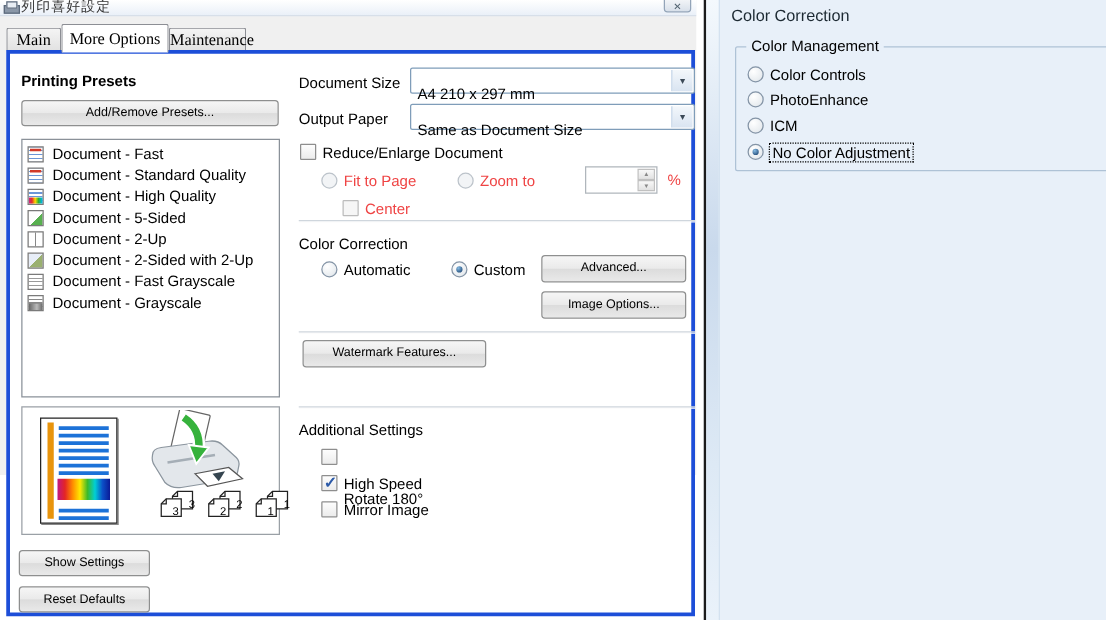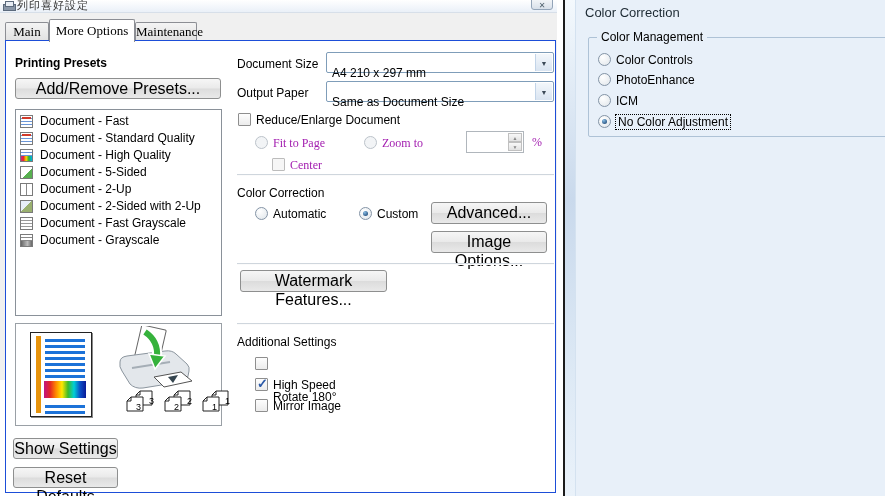--- a/index.html
+++ b/index.html
@@ -12,27 +12,27 @@
   .win-ico { position:absolute; left:3px; top:1px; width:11px; height:10px; }
   .win-ico::before { content:""; position:absolute; left:0; top:3px; width:11px; height:5px; background:#8a97a8; border:1px solid #5c6a7c; }
   .win-ico::after { content:""; position:absolute; left:2px; top:0; width:7px; height:4px; background:#e8edf4; border:1px solid #5c6a7c; }
   .title-text { position:absolute; left:17px; top:-2px; font-size:11px; color:#333; letter-spacing:1px; }
   .close-btn { position:absolute; left:531px; top:-5px; width:22px; height:15px; background:linear-gradient(180deg,#fdfdfd,#d8e0ea); border:1px solid #93a4b8; border-radius:0 0 3px 3px; text-align:center; }
   .close-btn span { font-size:8px; color:#51626f; line-height:19px; }
 
   
   .tab { position:absolute; top:22px; height:19px; background:linear-gradient(180deg,#f4f4f4,#e1e1e1); border:1px solid #8c8e94; border-bottom:none; border-radius:2px 2px 0 0; text-align:center; font-family:"Liberation Serif", serif; font-size:13px; line-height:18px; z-index:1; }
   .tab.active { top:19px; height:23px; background:#fff; z-index:3; line-height:21px; }
-  .tabpage { position:absolute; left:5px; top:40px; width:551px; height:453px; background:#fff; border:1px solid #1d4ed8; z-index:2; }
+  .tabpage { position:absolute; left:5px; top:40px; width:551px; height:453px; background:#fff; border:3px solid #1d4ed8; z-index:2; }
 
   .lbl { position:absolute; white-space:nowrap; line-height:14px; }
   .b { font-weight:bold; }
-  .dis { color:#a21caf;font-family:Liberation Serif, serif; }
-
-  .btn { position:absolute; border:1px solid #8e8f8f; border-radius:3px; background:linear-gradient(180deg,#f6f6f6,#eaeaea 48%,#dcdcdc 52%,#e9e9e9); text-align:center; font-size:16px; color:#000; line-height:19px; }
+  .dis { color:#ef4444; }
+
+  .btn { position:absolute; border:1px solid #8e8f8f; border-radius:3px; background:linear-gradient(180deg,#f6f6f6,#eaeaea 48%,#dcdcdc 52%,#e9e9e9); text-align:center; font-size:10px; color:#000; line-height:19px; }
 
   .combo { position:absolute; height:21px; background:#fff; border:1px solid #7f9db9; border-radius:2px; }
   .combo .val { position:absolute; left:5px; top:13px; white-space:nowrap; }
   .combo .arrowzone { position:absolute; right:1px; top:1px; bottom:1px; width:17px; background:linear-gradient(180deg,#f3f7fb,#d9e4f1); border-left:1px solid #c2d4e8; text-align:center; }
   .combo .arrowzone span { font-size:7px; color:#3c4a58; line-height:19px; }
 
   .sep { position:absolute; height:1px; background:#cfd6dd; box-shadow:0 1px 0 #fbfbfb; }
 
   .checkbox { position:absolute; width:13px; height:13px; background:linear-gradient(180deg,#fdfdfd,#ececec); border:1px solid #8e8e8e; border-radius:1px; }
   .checkbox.checked::after { content:"✓"; position:absolute; left:1px; top:-3px; font-size:13px; font-weight:bold; color:#2c5aa8; }

